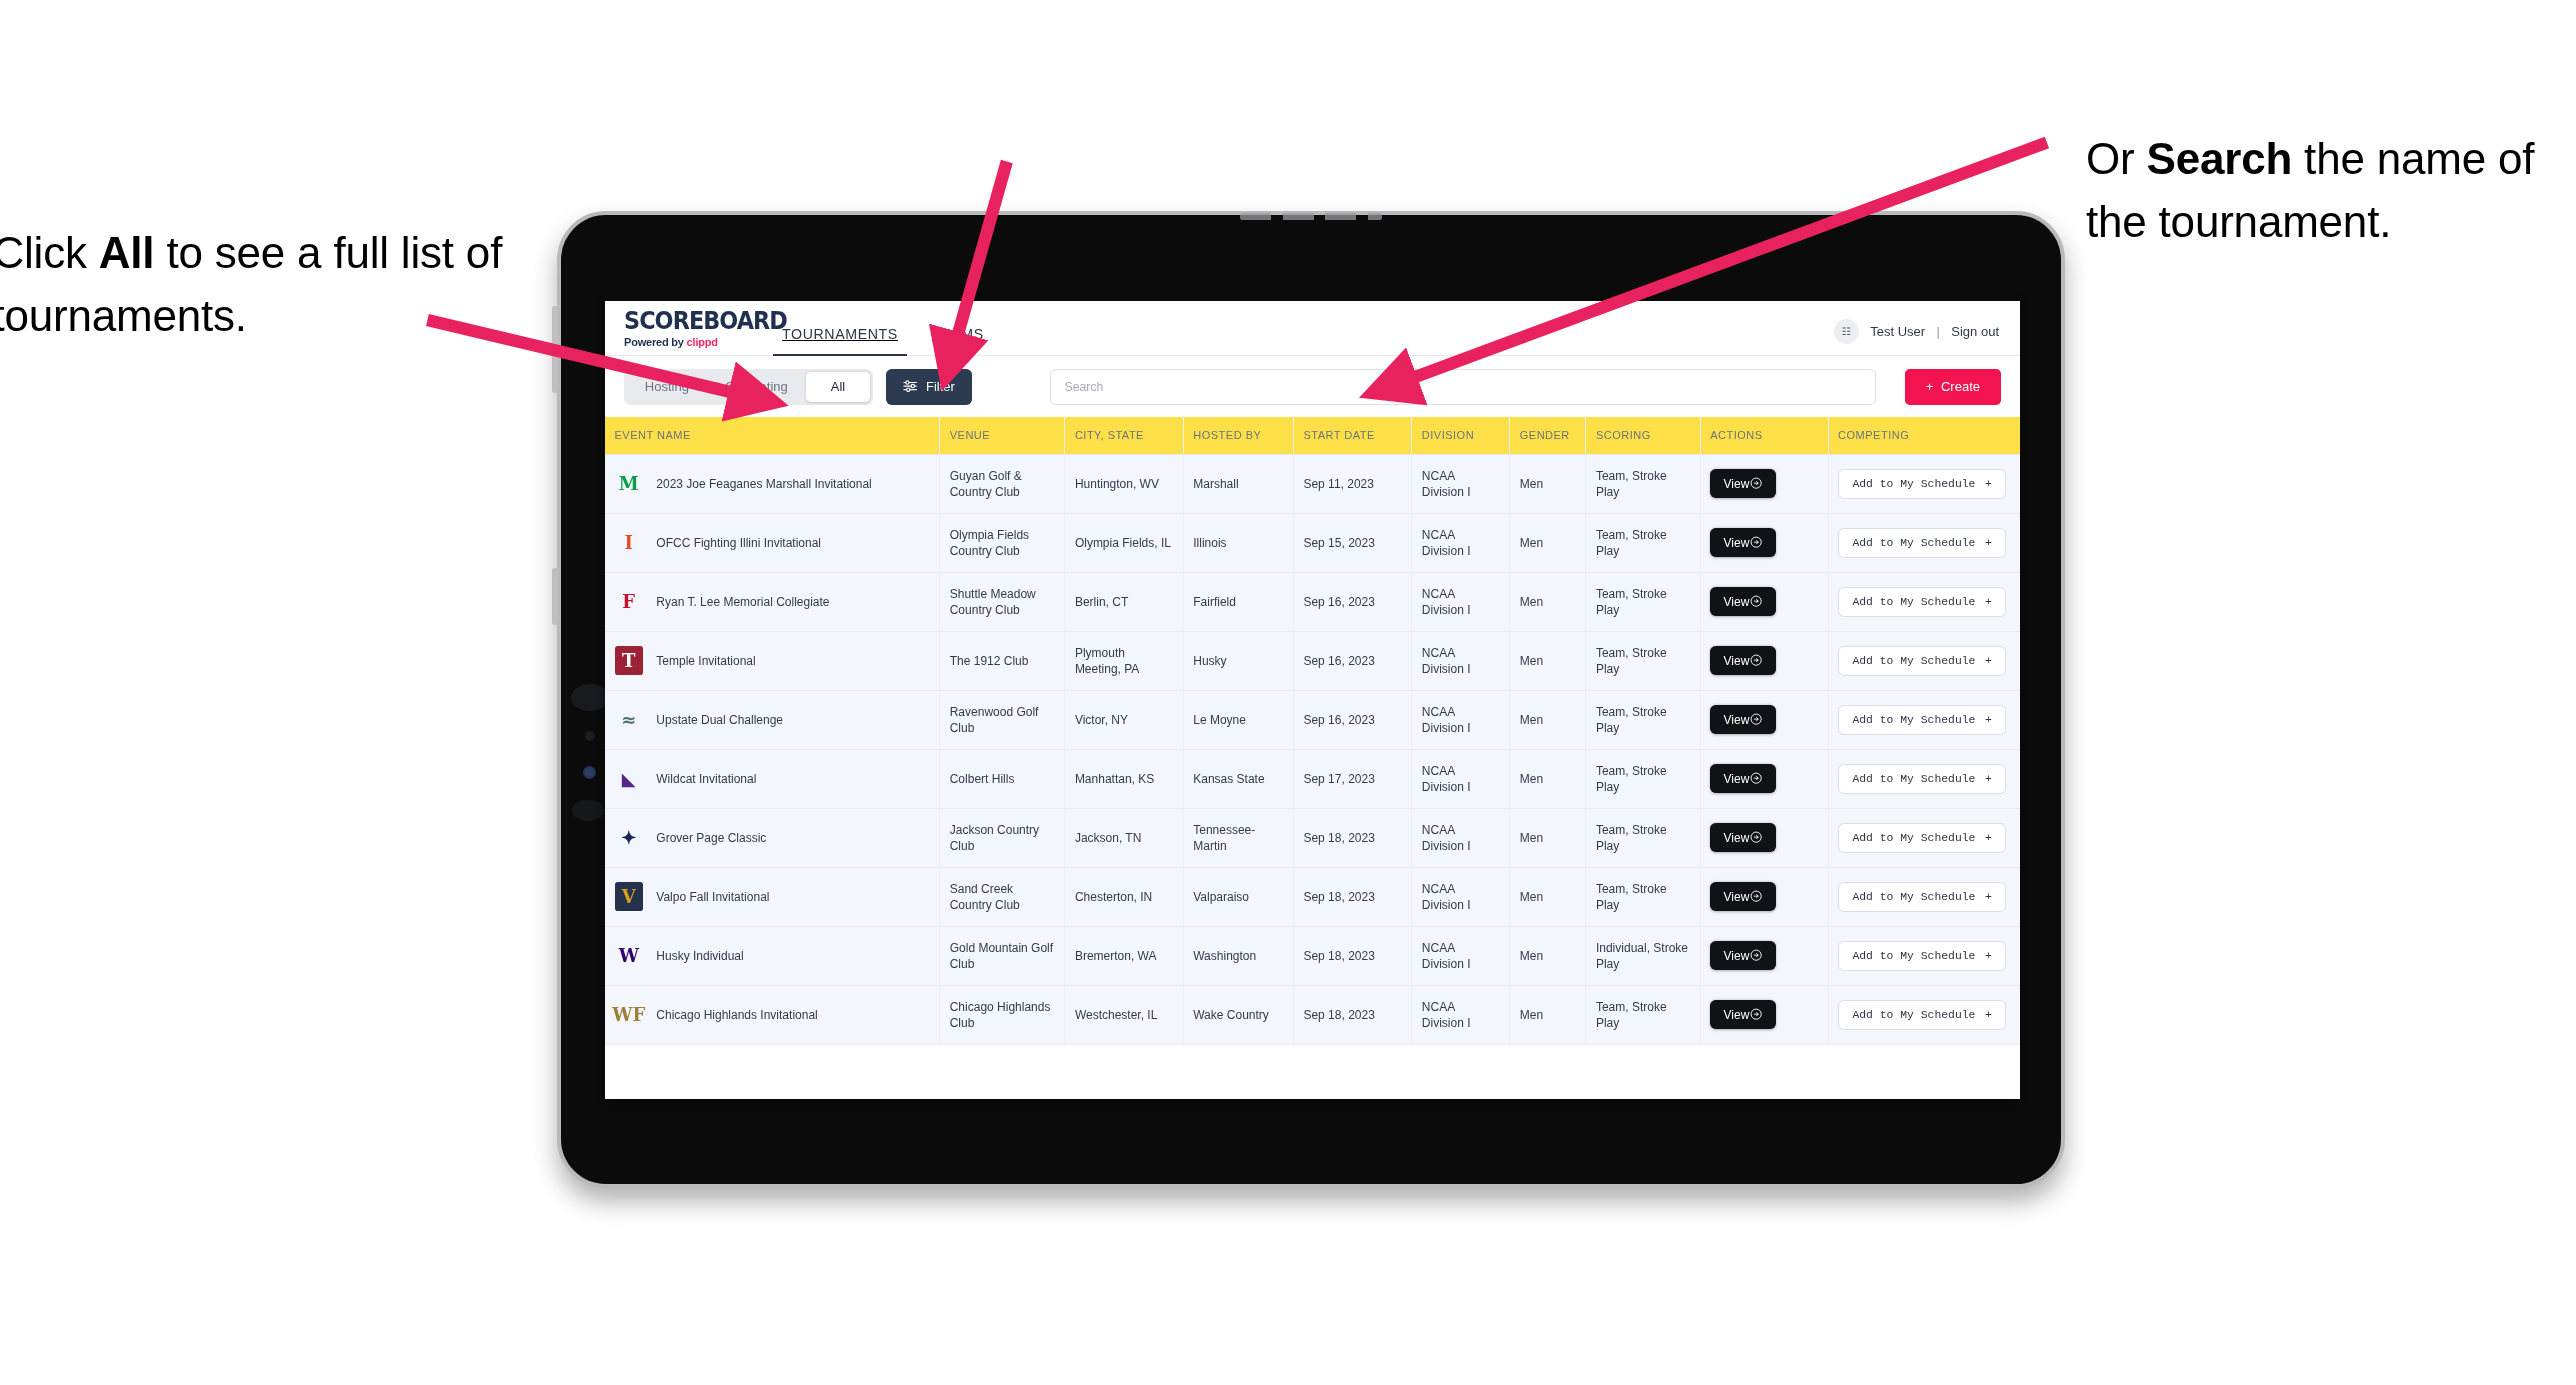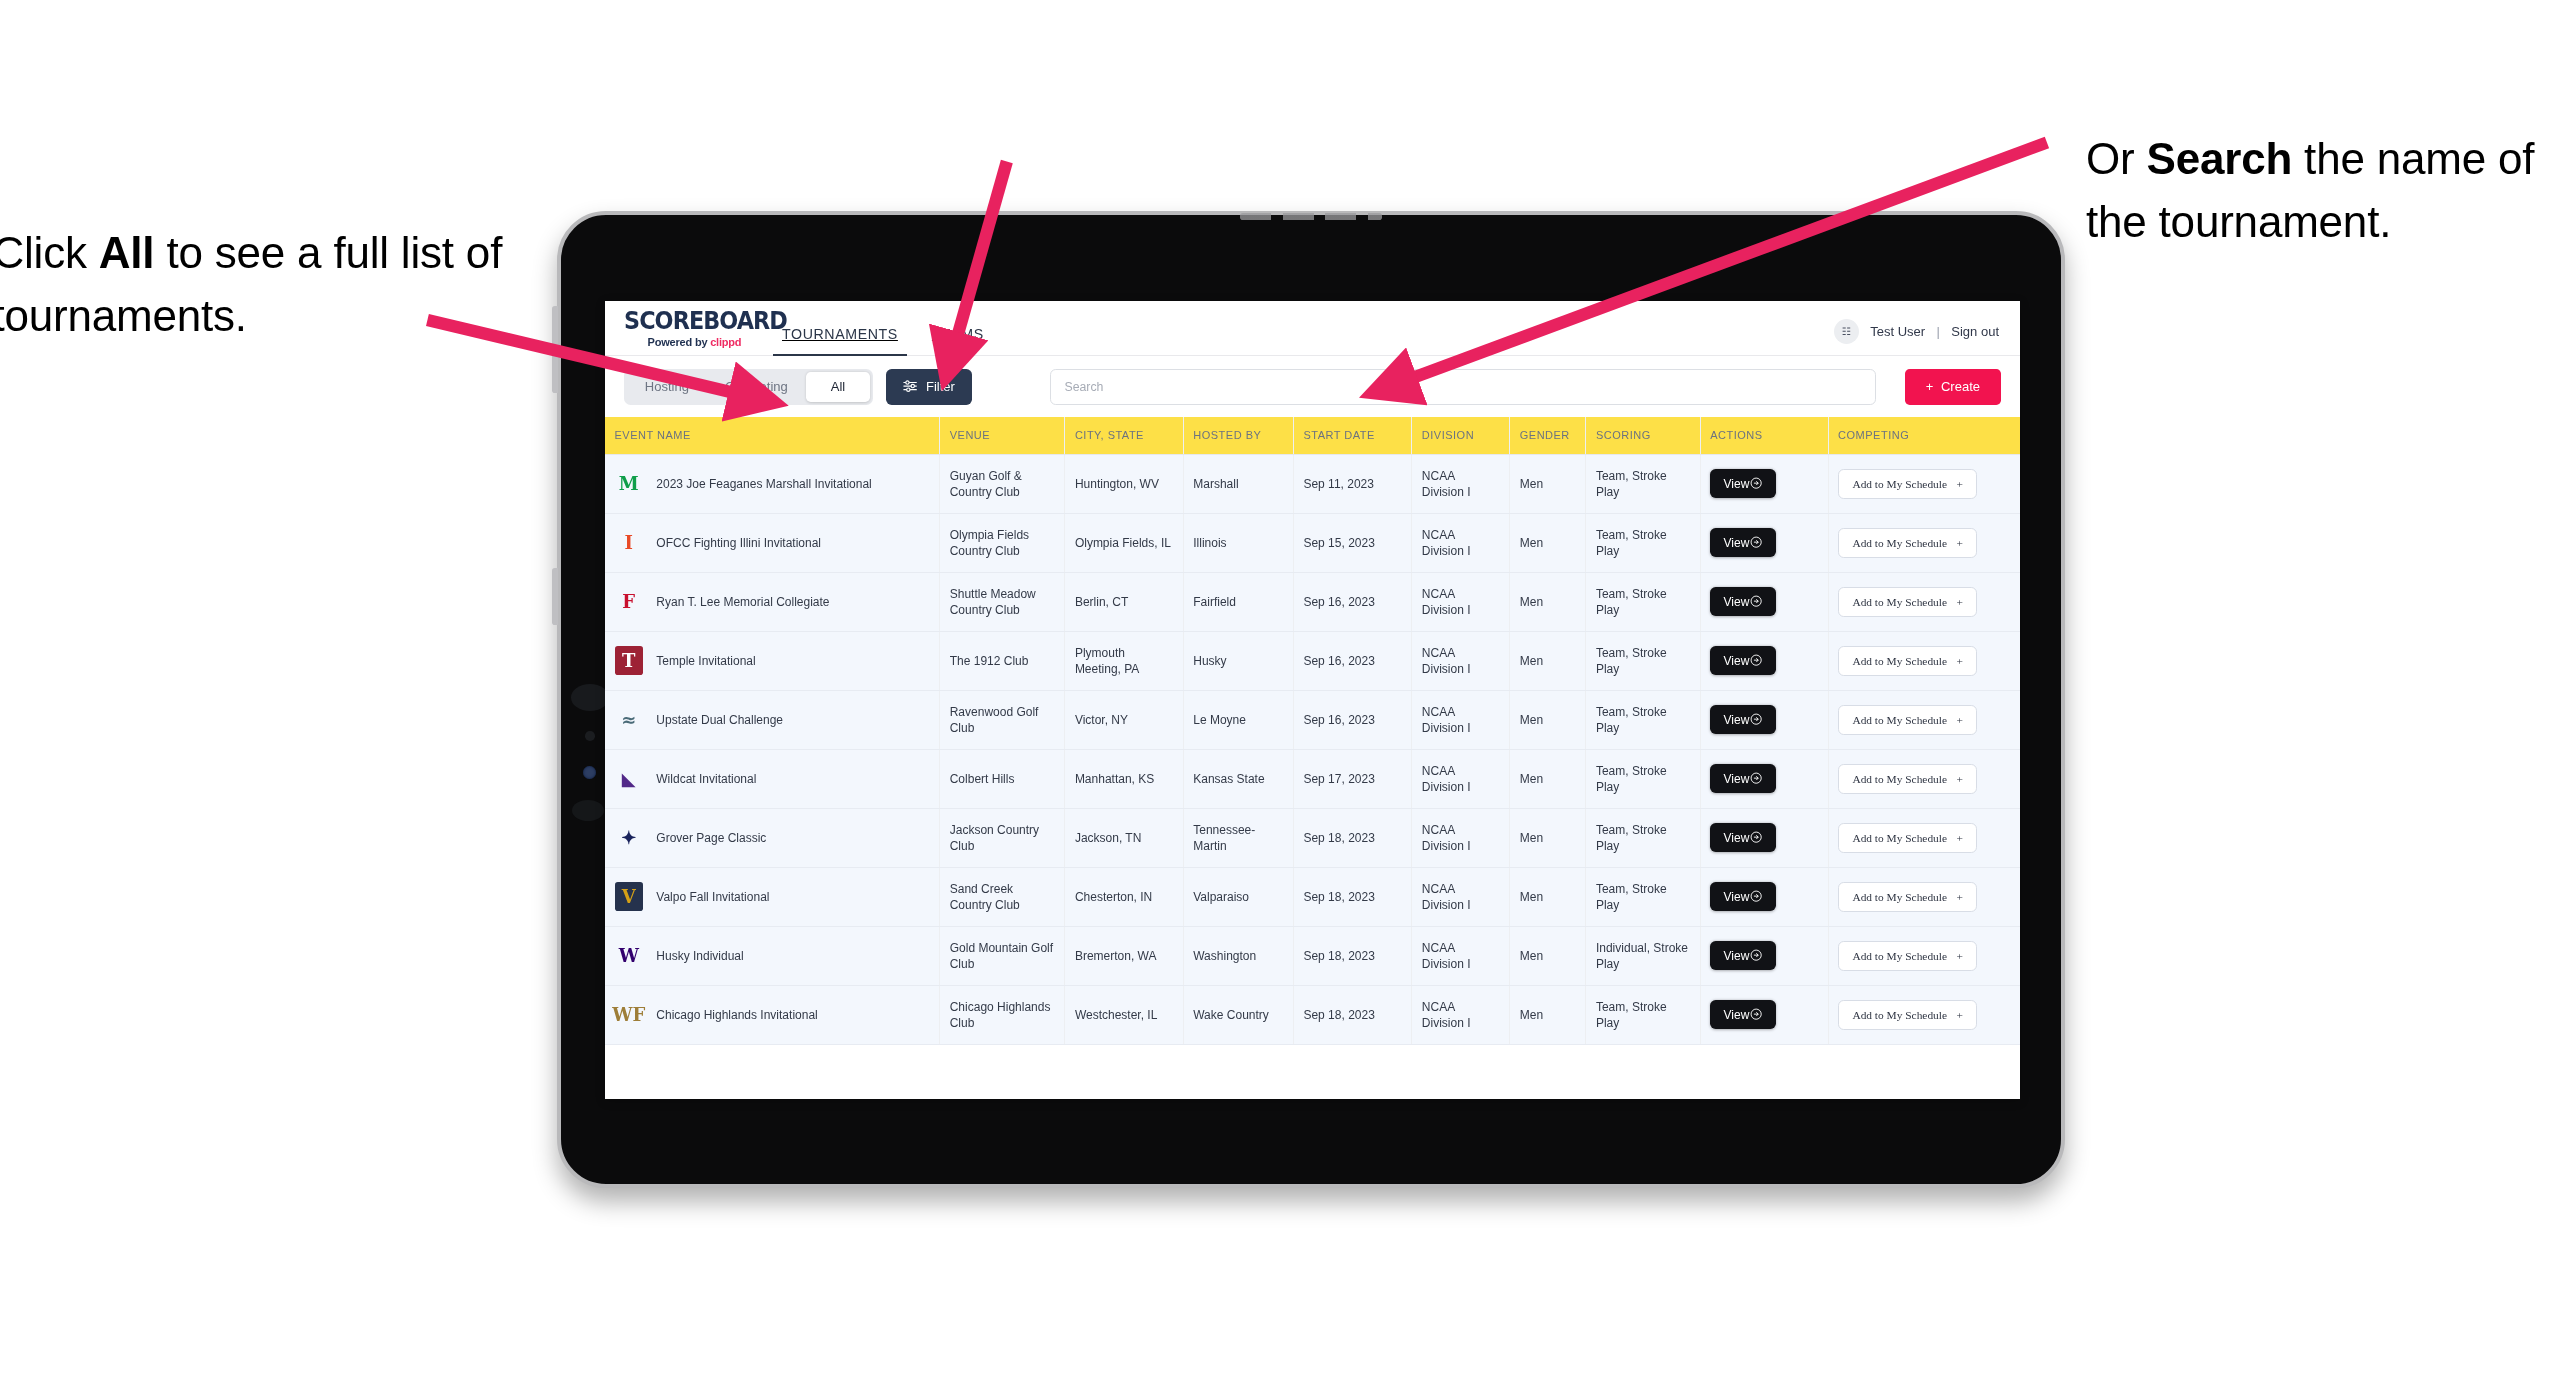--- a/index.html
+++ b/index.html
@@ -73,21 +73,21 @@
     height: 55px; background:#fff; display:flex; align-items:flex-end;
     border-bottom: 1.9px solid #e9e9ec; position: relative;
   }
   .brand { padding: 0 0 6.6px 19px; width: 160px; }
   .brand-name {
     font-family: "DejaVu Sans", sans-serif;
     font-weight: 700; font-size: 24px; color: #1f3050;
     letter-spacing: -1px; transform: scaleX(.93); transform-origin: left;
     line-height: 1;
   }
-  .brand-sub { font-size: 11px; color:#1f3050; font-weight:700; margin-top:3px; letter-spacing:-0.2px;text-align:center;}
+  .brand-sub { font-size: 11px; color:#1f3050; font-weight:700; margin-top:3px; letter-spacing:-0.2px;}
   .brand-sub .pink { color:#ef2b62; }
   .navtabs { display:flex; align-items:flex-end; gap: 0; height:100%;text-decoration:underline; }
   .navtab {
     font-size: 14.2px; color:#2b3648; letter-spacing: 0.6px;
     padding: 0 17px 13.3px 17px; position: relative; cursor: pointer;
   }
   .navtab.active::after {
     content:""; position:absolute; left: 7.6px; right: 7.6px; bottom: -1.9px;
     height: 2.8px; background:#2b3648;
   }
@@ -165,21 +165,21 @@
   .btn-view {
     background:#111216; color:#fff; border:none; border-radius:5.7px;
     height: 28.5px; padding: 0 13.3px; font-size: 12px;
     display:inline-flex; align-items:center; gap: 1px; cursor:pointer;
     font-family:inherit; box-shadow: 0 0.9px 2.8px rgba(0,0,0,.3);
   }
   .btn-add {
     background:#fff; color:#2e3442; border:0.9px solid #d8dde6; border-radius:5.7px;
     height: 30px; padding: 0 13.3px; font-size: 11.4px;
     display:inline-flex; align-items:center; gap: 9.5px; cursor:pointer;
-    font-family:Liberation Serif, serif; white-space:nowrap;
+    font-family:Liberation Mono, monospace; white-space:nowrap;
   }
   .w-ev{width:24.6%}.w-ven{width:9.2%}.w-city{width:8.7%}.w-host{width:8.1%}
   .w-date{width:8.7%}.w-div{width:7.2%}.w-gen{width:5.6%}.w-sco{width:8.4%}
   .w-act{width:9.4%}.w-comp{width:14.1%}
 </style>
 </head>
 <body>
 
 <div class="stage">
 

